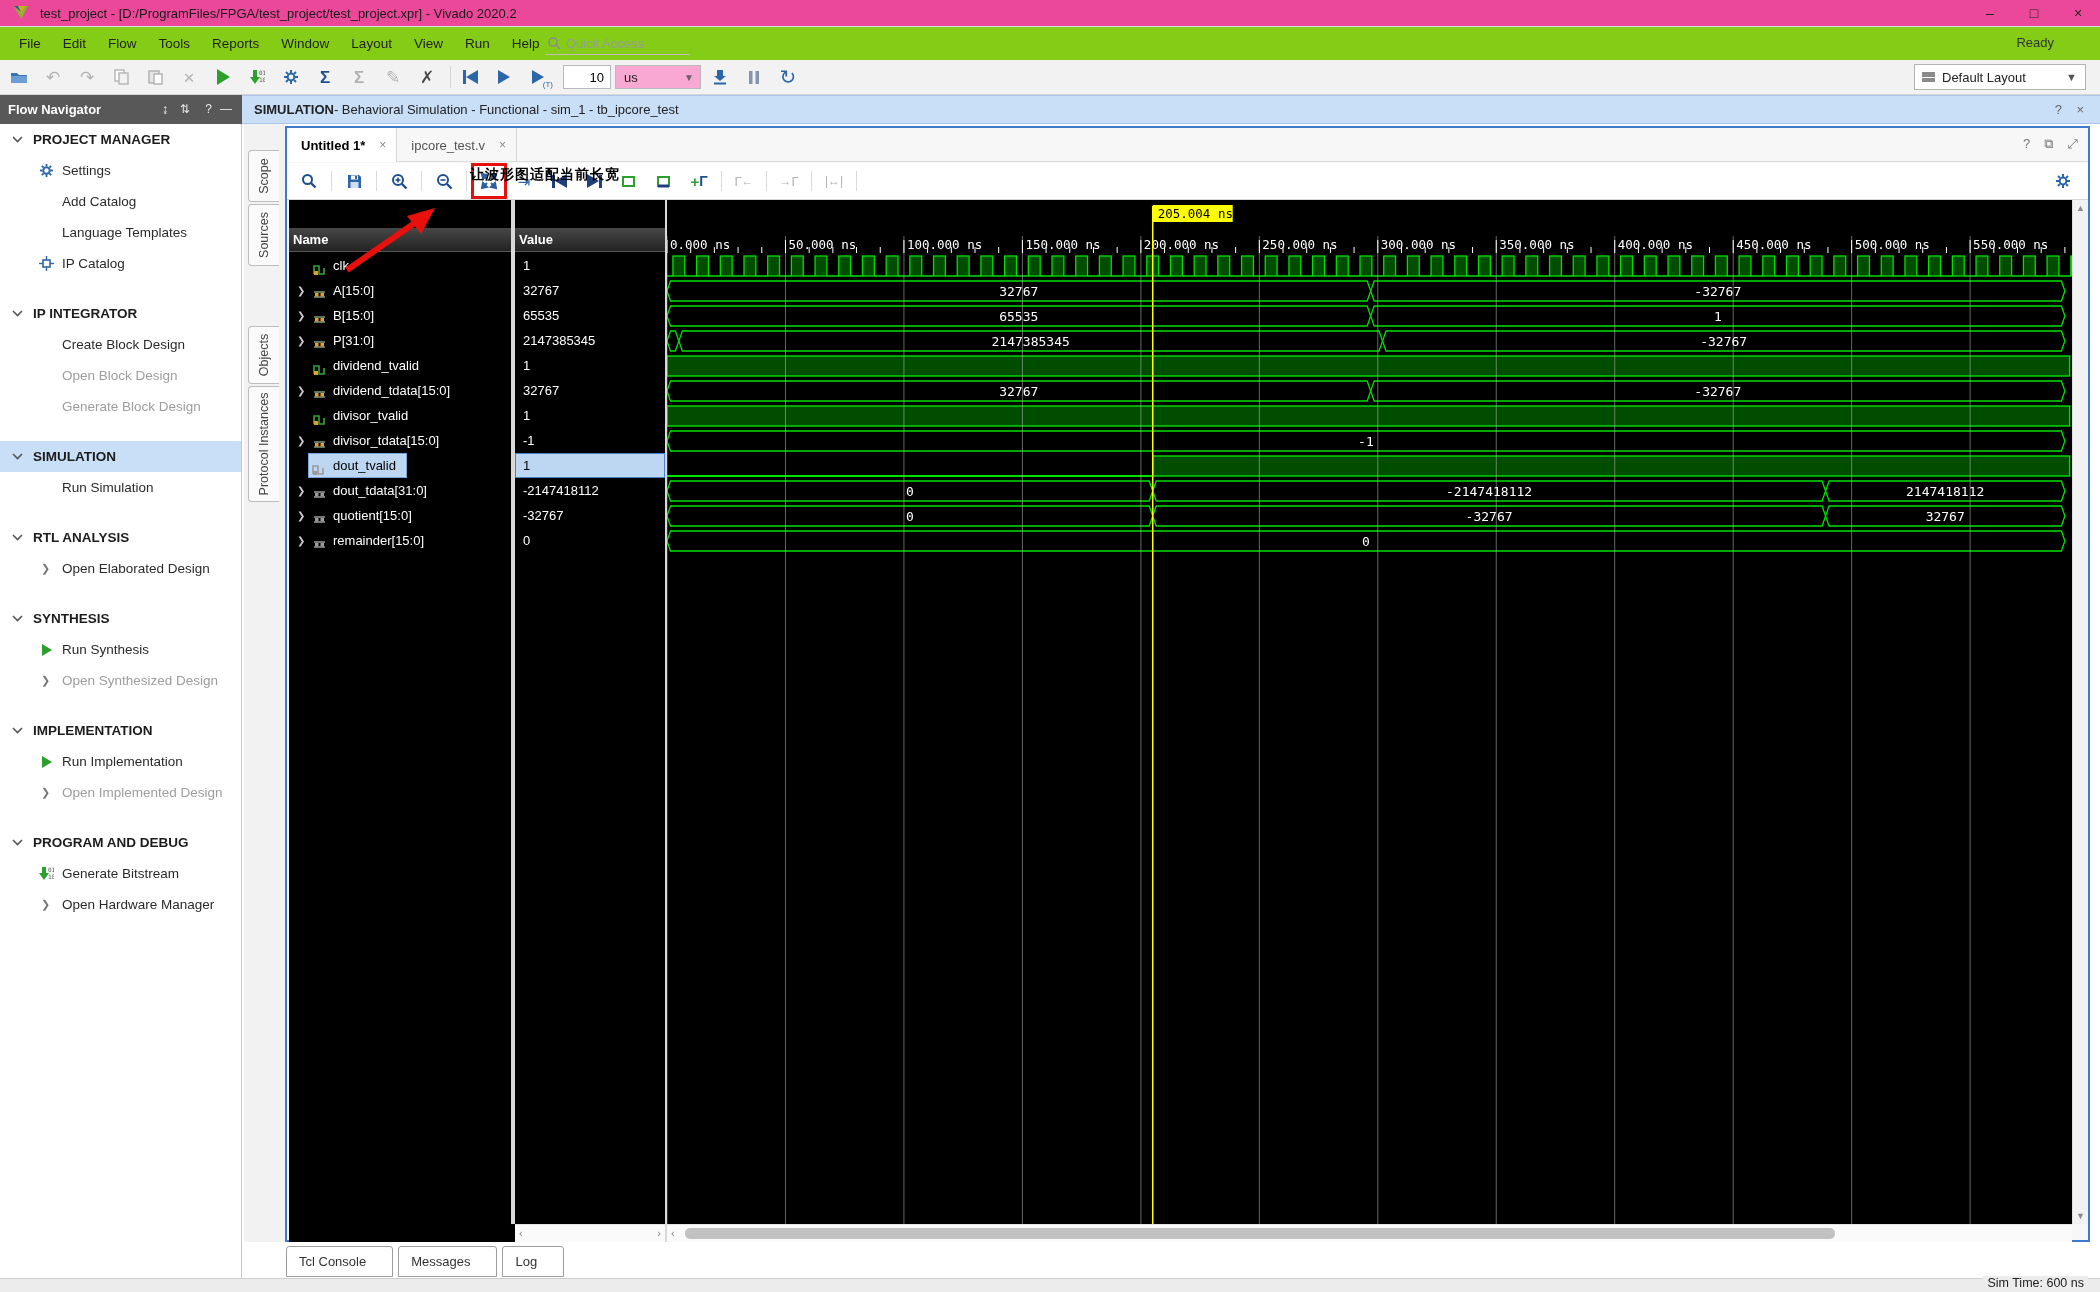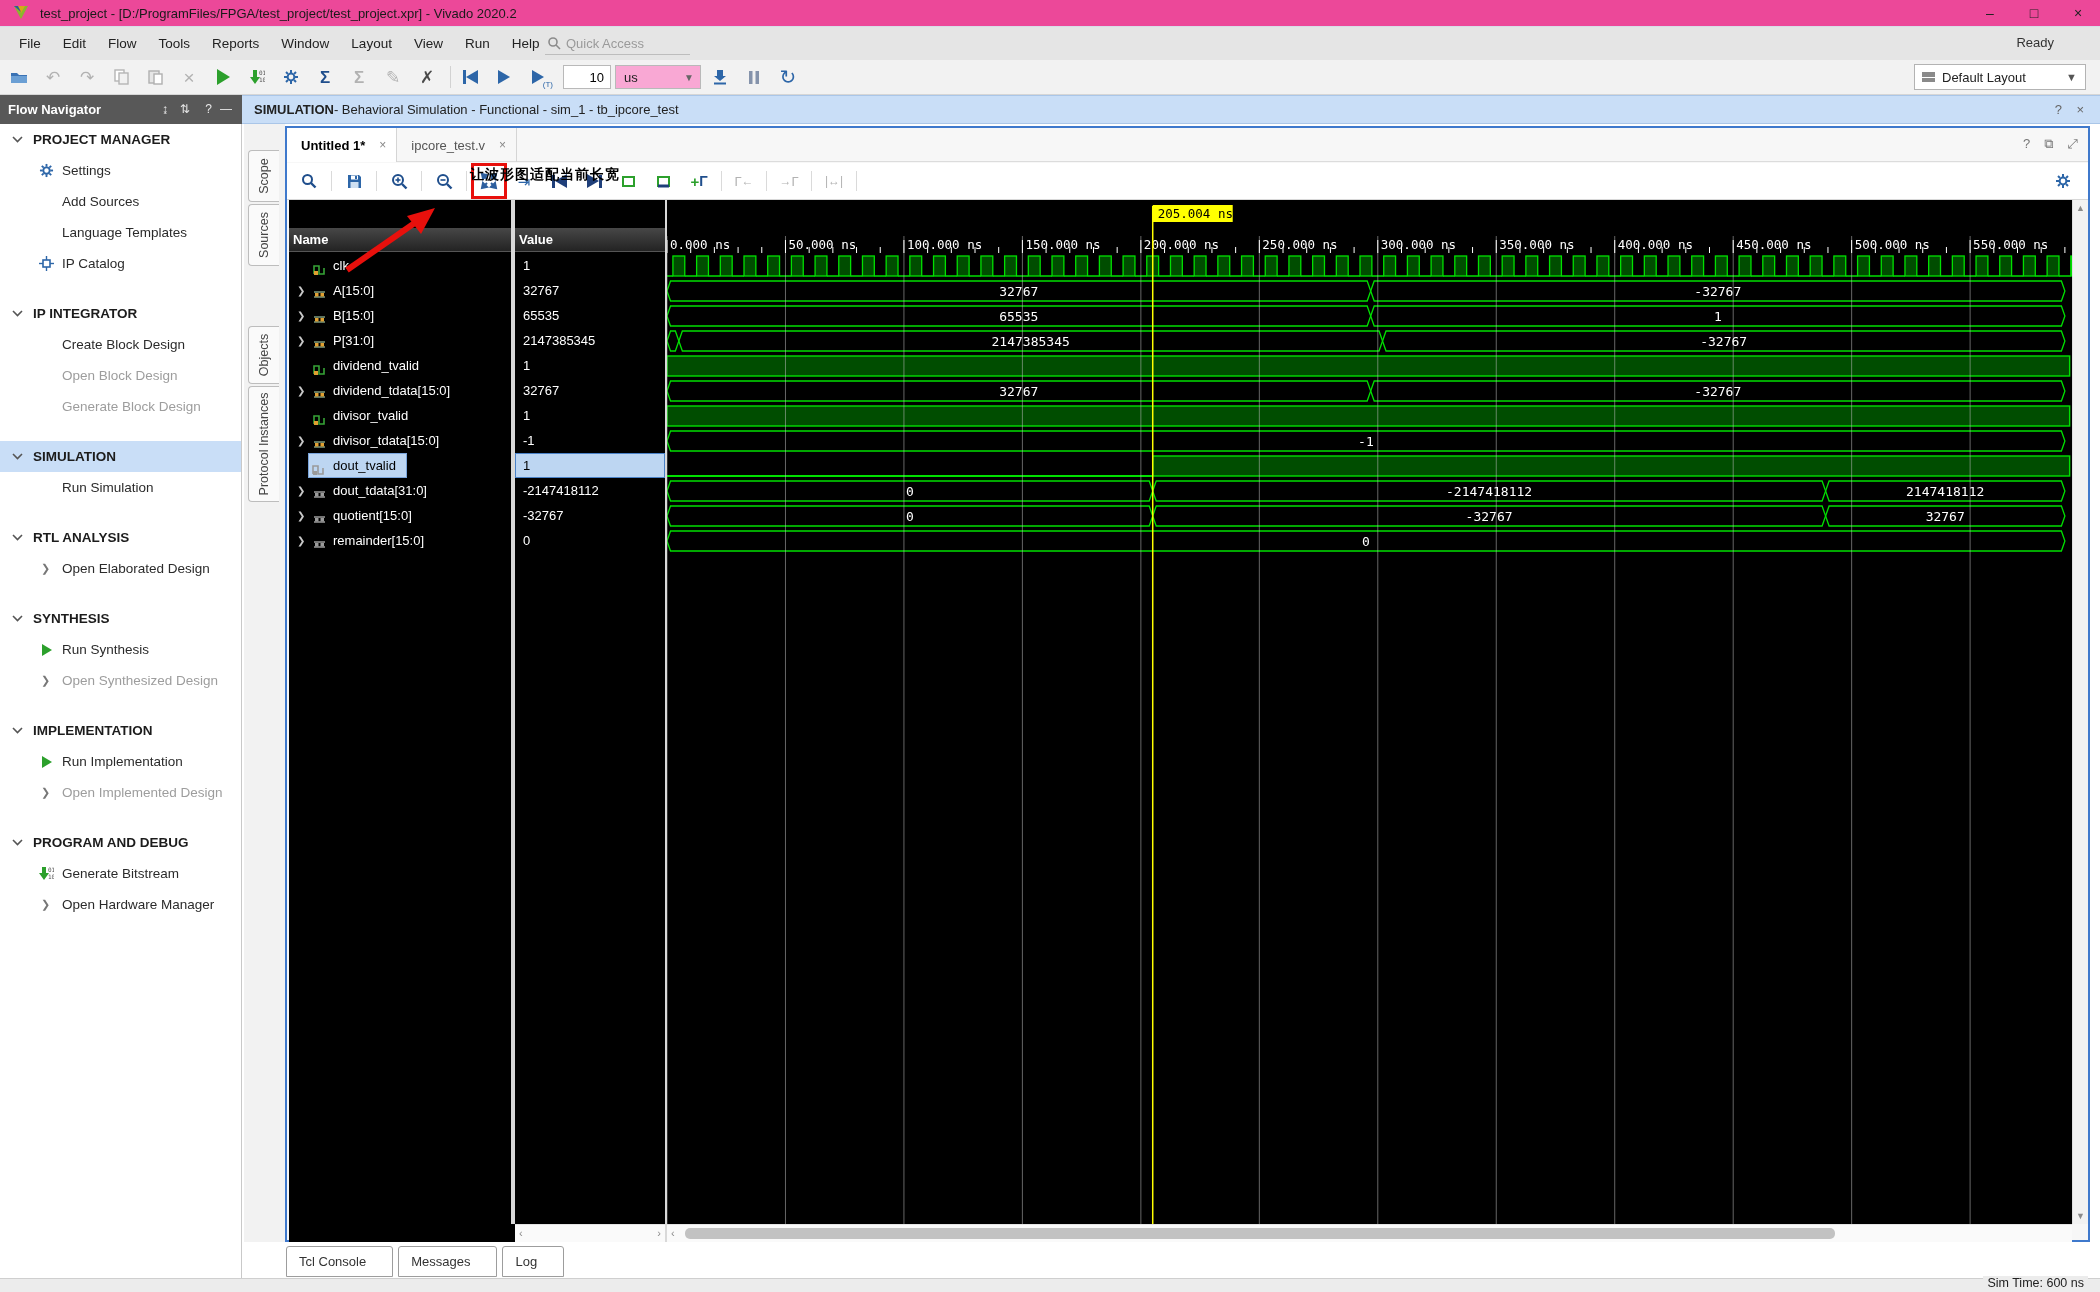--- a/index.html
+++ b/index.html
@@ -5,21 +5,21 @@
   *{box-sizing:border-box;margin:0;padding:0}
   html,body{width:2100px;height:1292px}
   body{position:relative;overflow:hidden;font-family:"Liberation Sans",sans-serif;background:#fff;font-size:13px;color:#222}
   .abs{position:absolute}
 
   
   #titlebar{left:0;top:0;width:2100px;height:27px;background:#ec4899;border-bottom:1px solid #d8dde8;display:flex;align-items:center}
   #title-text{margin-left:10px;color:#1a1a1a;font-size:13px}
   .win-btn{position:absolute;top:0;width:44px;height:26px;display:flex;align-items:center;justify-content:center;color:#222;font-size:14px}
   
-  #menubar{left:0;top:27px;width:2100px;height:33px;background:#e5e5e5;display:flex;align-items:center}
+  #menubar{left:0;top:27px;width:2100px;height:33px;background:#84cc16;display:flex;align-items:center}
   .menu-item{padding:4px 11px;color:#222;font-size:13.5px}
   #quick-access{position:absolute;left:545px;top:5px;width:145px;height:23px;display:flex;align-items:center;border-bottom:1px solid #bdbdbd}
   #quick-access input{border:none;outline:none;background:transparent;width:110px;font-size:13px;color:#555;font-family:"Liberation Sans",sans-serif}
   #quick-access input::placeholder{color:#9a9a9a}
   #ready-status{position:absolute;right:46px;top:8px;color:#333;font-size:13px}
   
   #toolbar{left:0;top:60px;width:2100px;height:35px;background:#f2f2f2;border-bottom:1px solid #d6d6d6;display:flex;align-items:center}
   .tbi{width:30px;height:26px;display:inline-flex;align-items:center;justify-content:center;margin-left:4px;position:relative}
   .tri{width:0;height:0;border-style:solid}
   .tri-green{border-width:8px 0 8px 13px;border-color:transparent transparent transparent #2ca02c}
@@ -259,21 +259,21 @@
               <line x1="11" y1="11" x2="13" y2="13"></line>
               <line x1="13" y1="3" x2="11" y2="5"></line>
               <line x1="3" y1="13" x2="5" y2="11"></line>
             </g>
             <circle cx="8" cy="8" r="3.4" fill="none" stroke="#2d66a8" stroke-width="2"></circle>
           </svg>
         </span>
         <span class="lbl">Settings</span>
       </div>
       <div class="fn-item">
-        <span class="lbl">Add Sources</span>
+        <span class="lbl">Add Catalog</span>
       </div>
       <div class="fn-item">
         <span class="lbl">Language Templates</span>
       </div>
       <div class="fn-item">
         <span class="iic">
           <svg width="15" height="15">
             <rect x="4" y="4" width="7" height="7" fill="#fff" stroke="#2d66a8" stroke-width="1.6"></rect>
             <g stroke="#2d66a8" stroke-width="1.4">
               <line x1="7.5" y1="0" x2="7.5" y2="4"></line>

